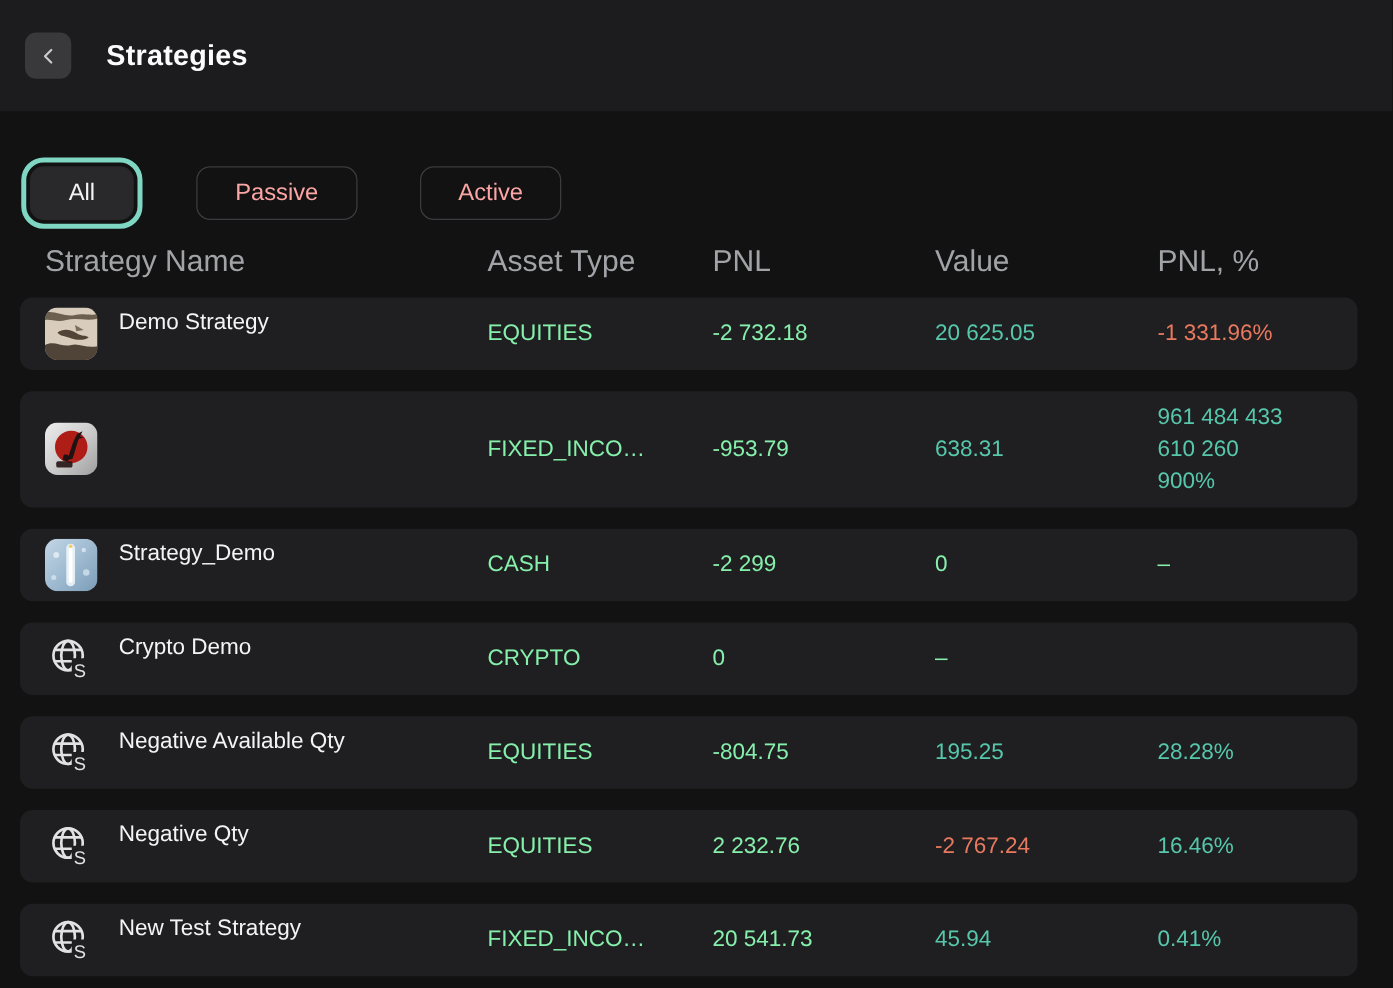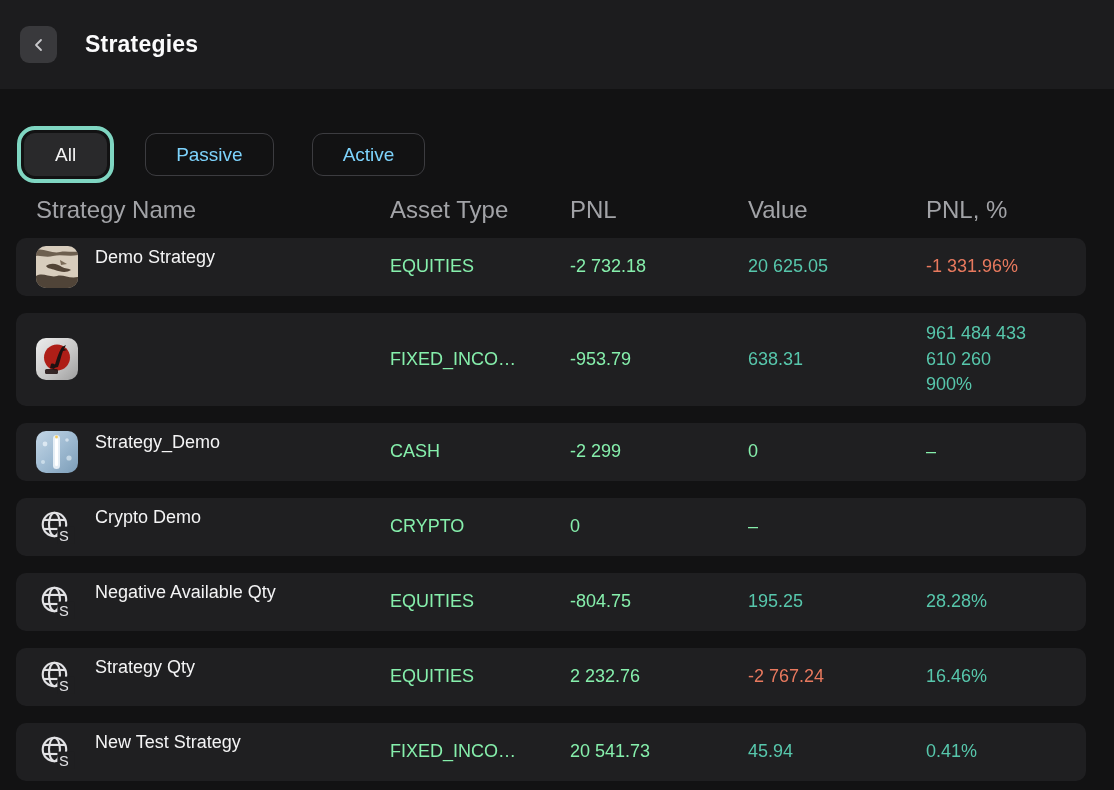--- a/index.html
+++ b/index.html
@@ -34,31 +34,31 @@
     font-size: 23px;
     font-weight: 700;
     letter-spacing: .2px;
     color: #FBFBFC;
   }
 
   
   .chips {
     display: flex;
     align-items: center;
-    gap: 38px;
+    gap: 50px;
     margin: 44px 16px 0 24px;
     height: 43px;
   }
   .chip {
     height: 43px;
     padding: 0 30px;
     background: transparent;
     border: 1px solid #3C3C40;
     border-radius: 11px;
-    color: #7dd3fc;
+    color: #fca5a5;
     font-size: 19px;
     font-family: "Liberation Sans", sans-serif;
     cursor: pointer;
     display: flex; align-items: center; justify-content: center;
   }
   .chip.selected {
     background: #29292B;
     border-color: #29292B;
     color: #F4F4F5;
     outline: 4px solid #7FD6C2;
@@ -266,21 +266,21 @@
             <circle cx="11.6" cy="11.6" r="8.8"></circle>
             <ellipse cx="11.6" cy="11.6" rx="4.1" ry="8.8"></ellipse>
             <path d="M3.6 8.2 H19.6"></path>
             <path d="M3.6 15 H19.6"></path>
           </g>
           <rect x="13.8" y="13.2" width="13" height="13" fill="#1F1F21"></rect>
           <text x="18.6" y="24.2" font-family="Liberation Sans, sans-serif" font-size="11" fill="#E2E2E5" text-anchor="middle">S</text>
         </svg>
       </span>
 
-      <span class="strategy-name">Strategy Qty</span>
+      <span class="strategy-name">Negative Qty</span>
     </div>
     <div class="cell c-white">EQUITIES</div>
     <div class="cell c-white">2 232.76</div>
     <div class="cell c-red">-2 767.24</div>
     <div class="cell pct-cell c-green">16.46%</div>
   </div>
 
   <div class="trow">
     <div class="cell name-cell">
 

